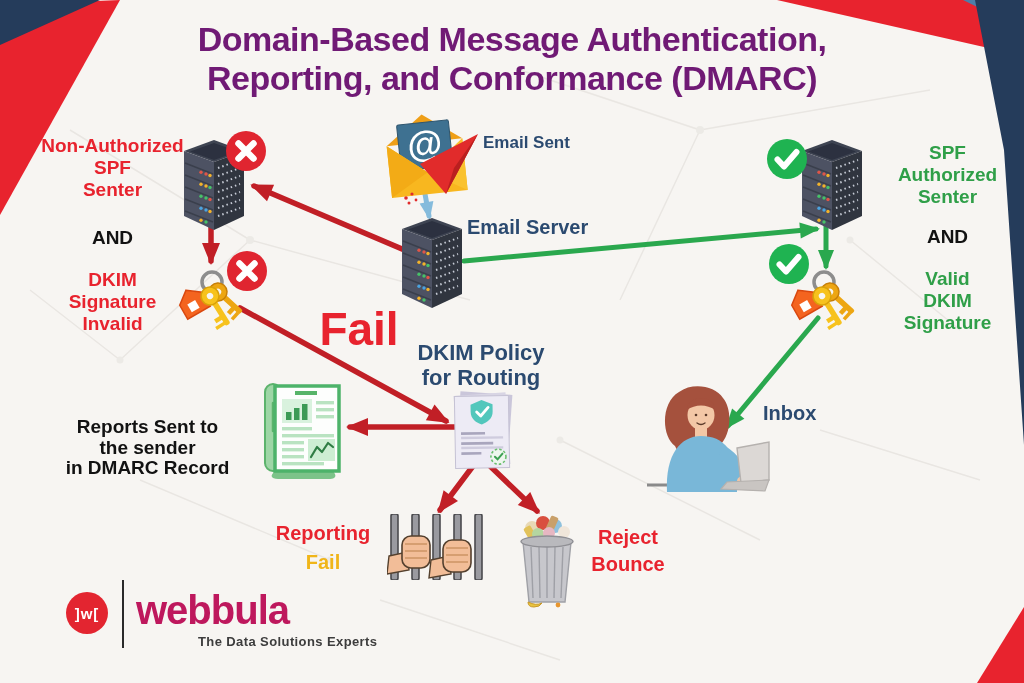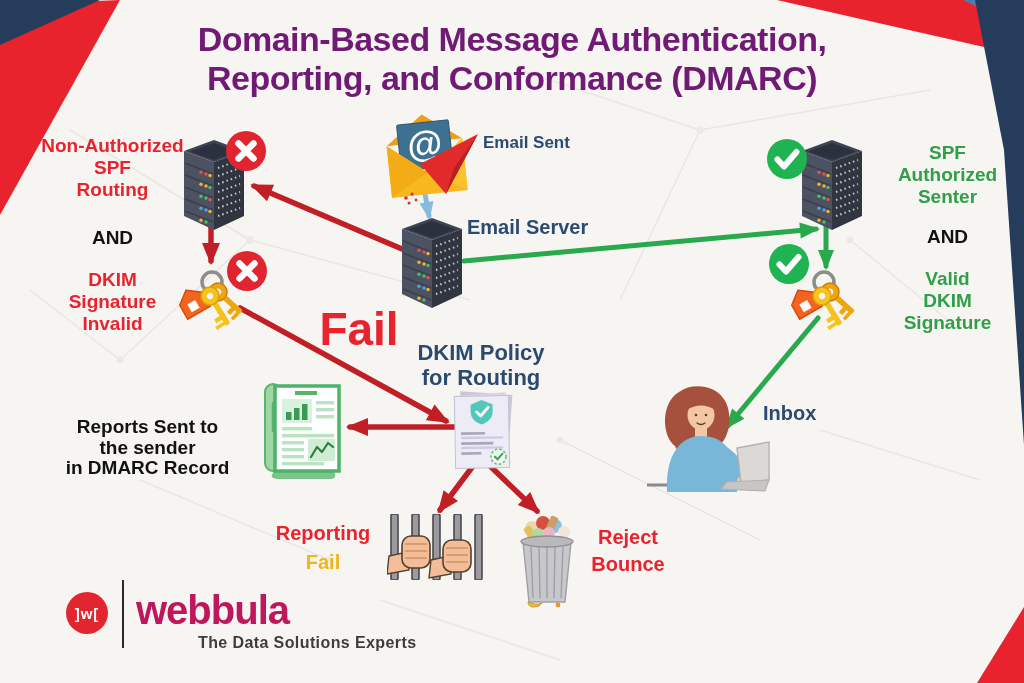--- a/index.html
+++ b/index.html
@@ -24,21 +24,21 @@
     letter-spacing:-0.5px;color:#701a75;
   }
   .big{font-size:46px;line-height:1;}
   .logo-circle{
     position:absolute;left:66px;top:592px;width:42px;height:42px;border-radius:50%;
     background:#e32530;display:flex;align-items:center;justify-content:center;
     color:#fff;font-weight:bold;font-size:15px;letter-spacing:1px;
   }
   .logo-divider{position:absolute;left:122px;top:580px;width:2px;height:68px;background:#2a2a2a;}
   .logo-word{position:absolute;left:136px;top:588px;font-size:40px;font-weight:bold;color:#be185d;letter-spacing:-1px;}
-  .logo-tag{position:absolute;left:198px;top:634px;font-size:16px;color:#3d3d3d;letter-spacing:0.4px;font-weight:bold;}
+  .logo-tag{position:absolute;left:198px;top:634px;font-size:13px;color:#3d3d3d;letter-spacing:0.4px;font-weight:bold;}
 </style>
 </head>
 <body>
 
 <div class="canvas">
 
   <svg width="0" height="0" style="position:absolute" aria-hidden="true">
     <defs>
       <g id="server-sym">
         <polygon points="32,0 62,11 32,22 2,11" fill="#3e4452"></polygon>
@@ -368,21 +368,21 @@
   </div>
 
   <div class="lbl title">Domain-Based Message Authentication,
 Reporting, and Conformance (DMARC)</div>
 
   <div class="lbl navy" style="left:483px;top:133px;font-size:17px">Email Sent</div>
   <div class="lbl navy" style="left:467px;top:216px;font-size:20px">Email Server</div>
 
   <div class="lbl red" style="left:20px;top:135px;width:185px;font-size:19px">Non-Authorized
 SPF
-Routing</div>
+Senter</div>
   <div class="lbl blk" style="left:20px;top:227px;width:185px;font-size:19px">AND</div>
   <div class="lbl red" style="left:20px;top:269px;width:185px;font-size:19px">DKIM
 Signature
 Invalid</div>
 
   <div class="lbl red big" style="left:299px;top:306px;width:120px">Fail</div>
 
   <div class="lbl navy" style="left:386px;top:340px;width:190px;font-size:22px">DKIM Policy
 for Routing</div>
 

